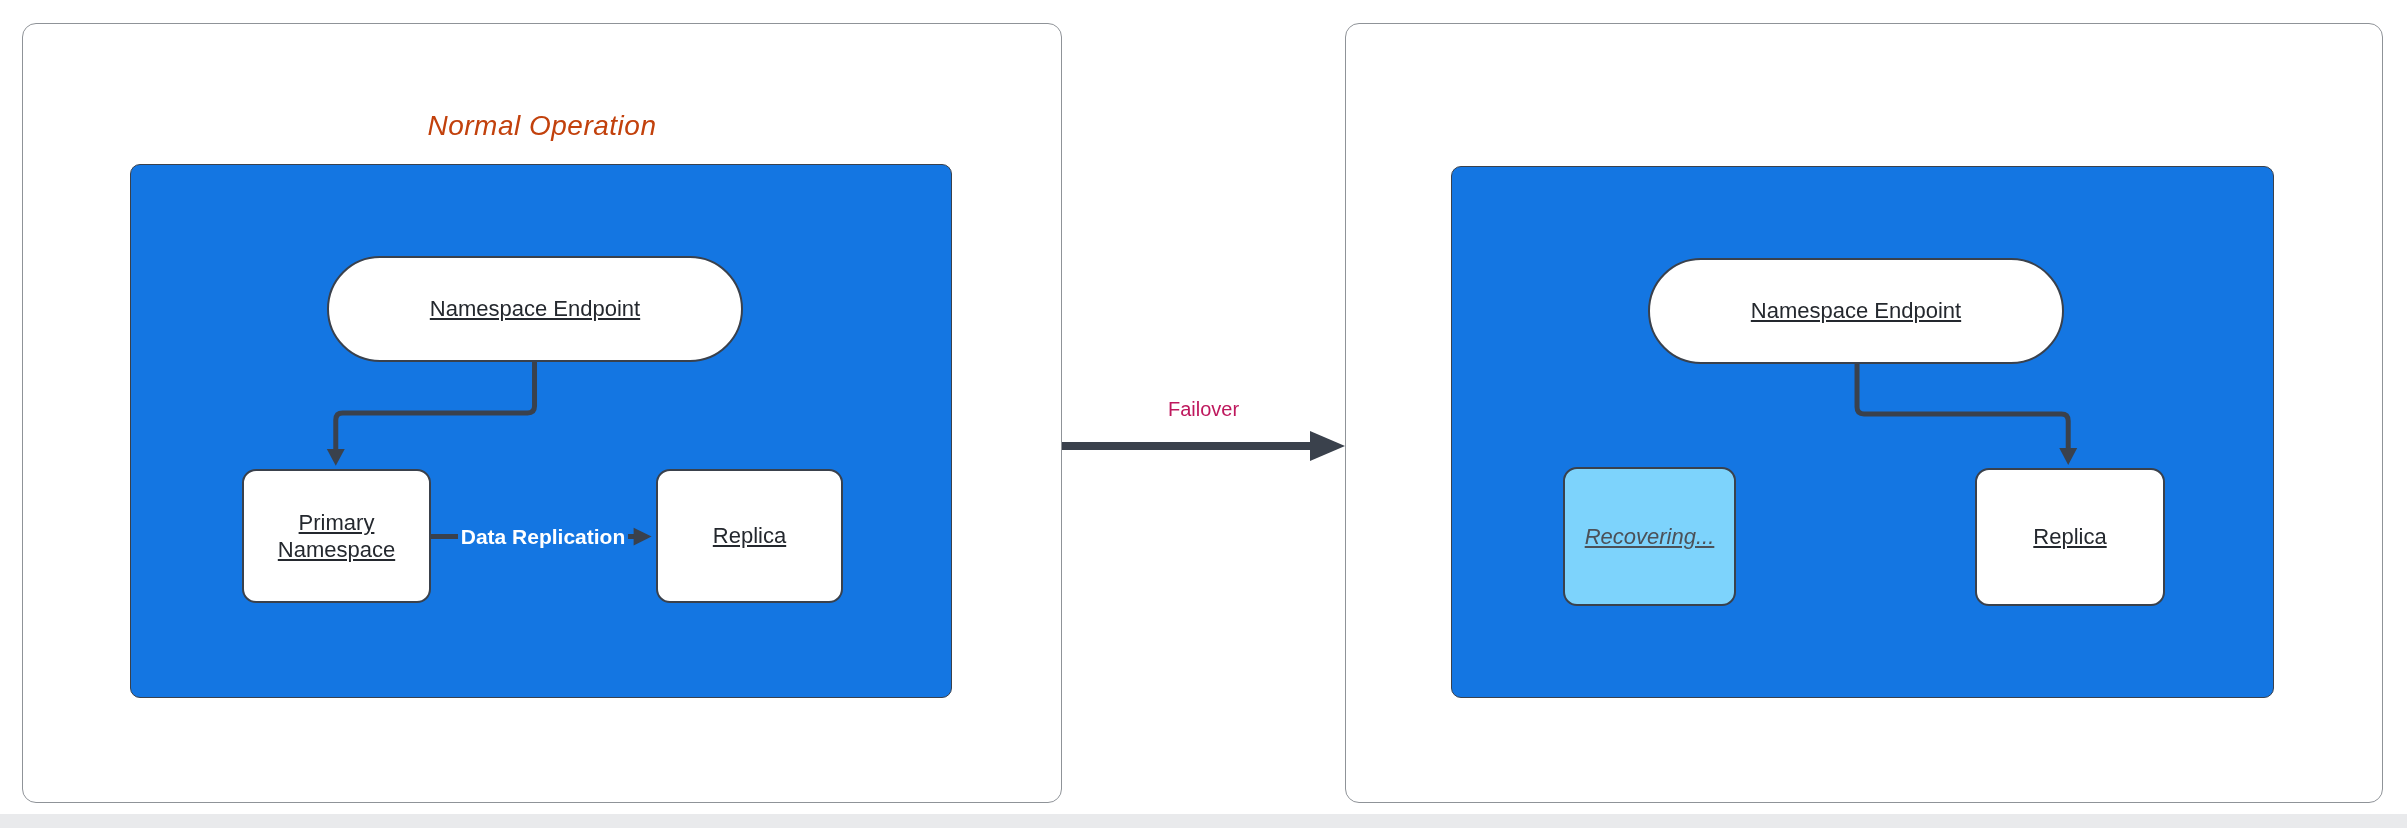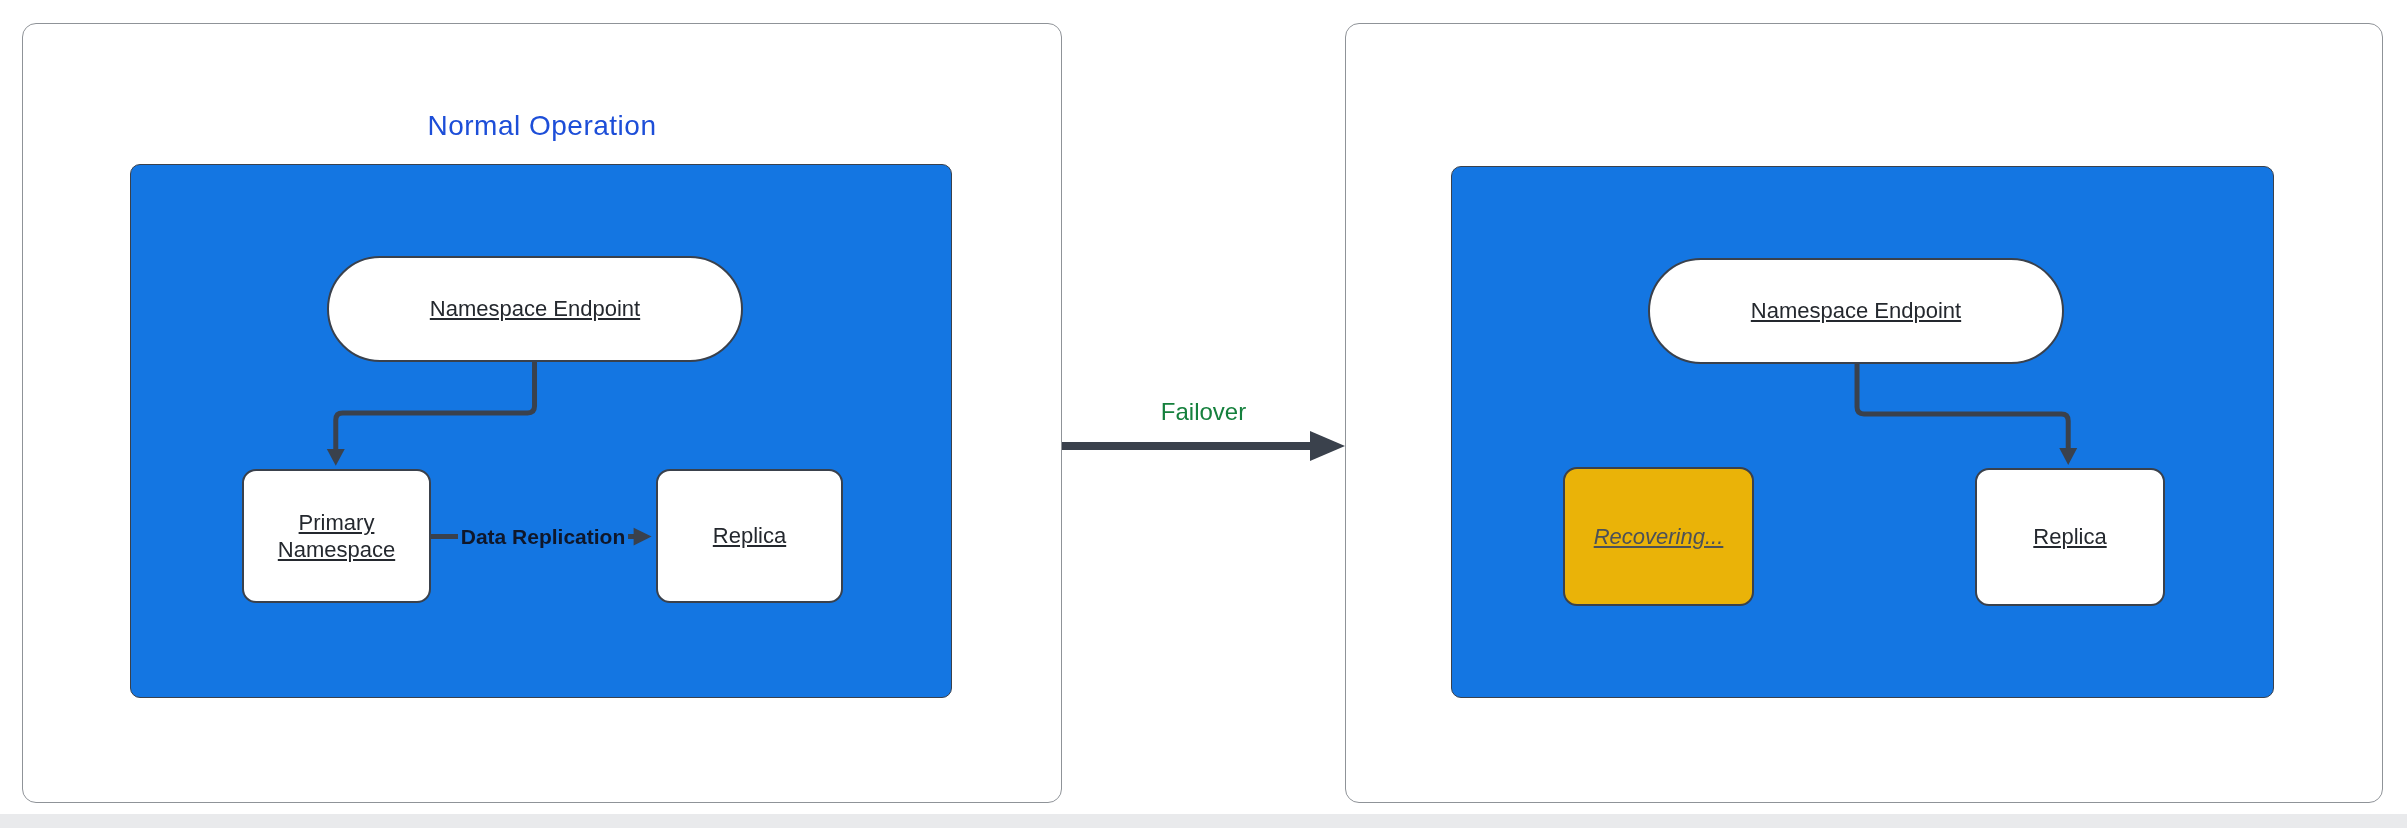--- a/index.html
+++ b/index.html
@@ -6,54 +6,54 @@
   body{width:2407px;height:828px;overflow:hidden;
        font-family:"Liberation Sans","DejaVu Sans",sans-serif;}
   .stage{position:relative;width:2407px;height:828px;background:#ffffff;}
 
   
   .panel{position:absolute;top:23px;height:780px;background:#ffffff;
          border:1px solid #8f9398;border-radius:14px;box-sizing:border-box;}
   #panel-left{left:22px;width:1040px;}
   #panel-right{left:1345px;width:1038px;}
   .panel-title{position:absolute;top:86px;left:0;width:100%;text-align:center;
-               font-size:28px;color:#1d4ed8;letter-spacing:.5px;}
+               font-style:italic;font-size:28px;color:#c2410c;letter-spacing:.5px;}
 
   
   .cluster{position:absolute;left:107px;top:140px;width:822px;height:534px;
            background:#1476e2;border:1px solid #3a414c;border-radius:10px;
            box-sizing:border-box;}
   #panel-right .cluster{left:105px;top:142px;width:823px;height:532px;}
 
   .edges{position:absolute;left:0;top:0;width:100%;height:100%;pointer-events:none;}
 
   
   .pill{position:absolute;left:196px;top:91px;width:416px;height:106px;
         background:#ffffff;border:2px solid #3a414c;border-radius:53px;
         display:flex;align-items:center;justify-content:center;box-sizing:border-box;}
   .node{position:absolute;background:#ffffff;border:2px solid #3a414c;border-radius:14px;
         display:flex;align-items:center;justify-content:center;text-align:center;
         box-sizing:border-box;}
   .node-label,.pill-label{font-size:22px;color:#24282e;line-height:1.25;text-decoration:underline;}
   #node-primary{left:111px;top:304px;width:189px;height:134px;padding:8px 18px;}
   #node-replica-left{left:525px;top:304px;width:187px;height:134px;}
-  #node-recovering{left:111px;top:300px;width:191px;height:139px;
-                   background:#eab308;}
+  #node-recovering{left:111px;top:300px;width:173px;height:139px;
+                   background:#7dd3fc;}
   #node-recovering .node-label{font-style:italic;color:#4c5158;}
   #node-replica-right{left:523px;top:301px;width:190px;height:138px;}
 
   
   .edge-label{position:absolute;left:300px;top:360px;width:224px;text-align:center;}
-  .edge-label span{font-size:21px;font-weight:bold;color:#0f172a;
+  .edge-label span{font-size:21px;font-weight:bold;color:#ffffff;
                    background:#1476e2;padding:0 3px;}
 
   
   .failover{position:absolute;left:1062px;top:398px;width:283px;height:100px;}
   .failover-label{position:absolute;top:0;left:0;width:100%;text-align:center;
-                  font-size:24px;color:#15803d;}
+                  font-size:20px;color:#be185d;}
   .failover svg{position:absolute;left:0;top:0;}
 
   
   .scroll-strip{position:absolute;left:0;bottom:0;width:2407px;height:14px;
                 background:#e9eaec;}
 </style>
 </head>
 <body>
 
 <div class="stage">

